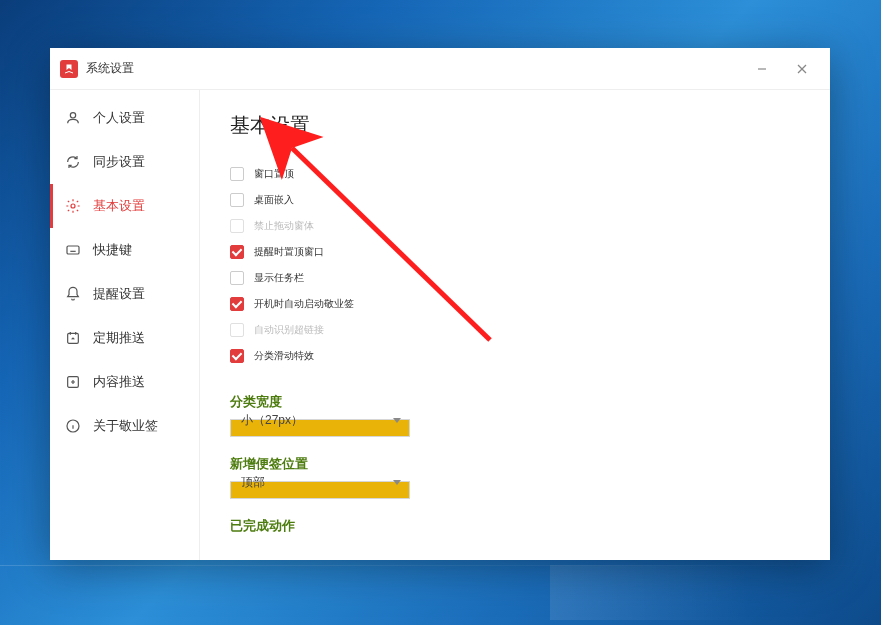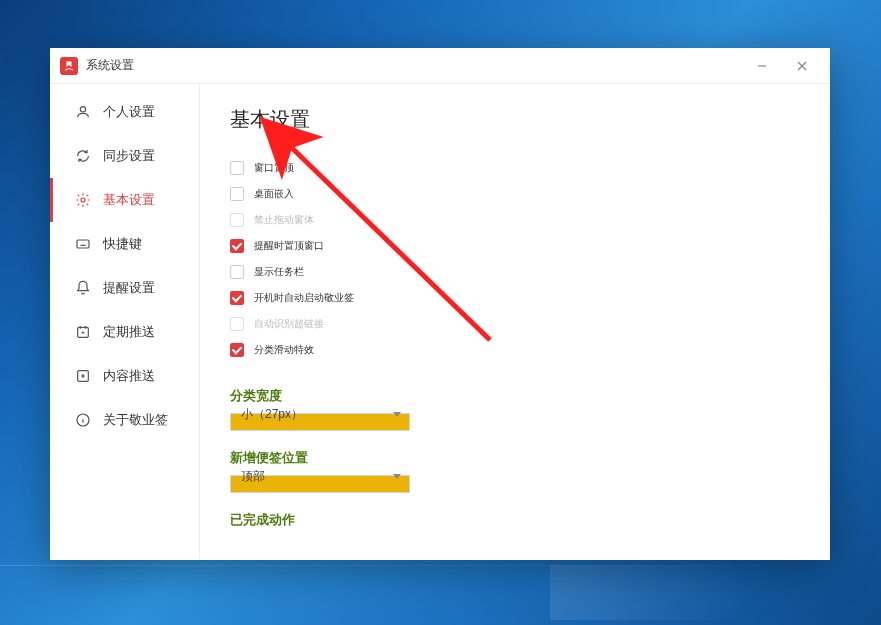--- a/index.html
+++ b/index.html
@@ -21,21 +21,21 @@
     position: absolute;
     left: 50px; top: 48px;
     width: 780px; height: 512px;
     background: #fff;
     box-shadow: 0 8px 40px rgba(0,0,0,0.35);
     display: flex;
     flex-direction: column;
     overflow: hidden;
   }
   .titlebar {
-    height: 36px;
+    height: 42px;
     display: flex;
     align-items: center;
     padding: 0 8px 0 10px;
     border-bottom: 1px solid #eee;
   }
   .app-icon {
     width: 18px; height: 18px;
     background: #e23c3c;
     border-radius: 3px;
     display: flex; align-items: center; justify-content: center;
@@ -52,21 +52,21 @@
   }
   .body-row { flex: 1; display: flex; overflow: hidden; }
   .sidebar {
     width: 150px;
     border-right: 1px solid #eee;
     padding-top: 6px;
   }
   .side-item {
     display: flex; align-items: center;
     height: 44px;
-    padding-left: 22px;
+    padding-left: 12px;
     font-size: 13px;
     color: #333;
     cursor: pointer;
     border-left: 3px solid transparent;
   }
   .side-item.active {
     color: #e23c3c;
     border-left-color: #e23c3c;
   }
   .side-icon {

